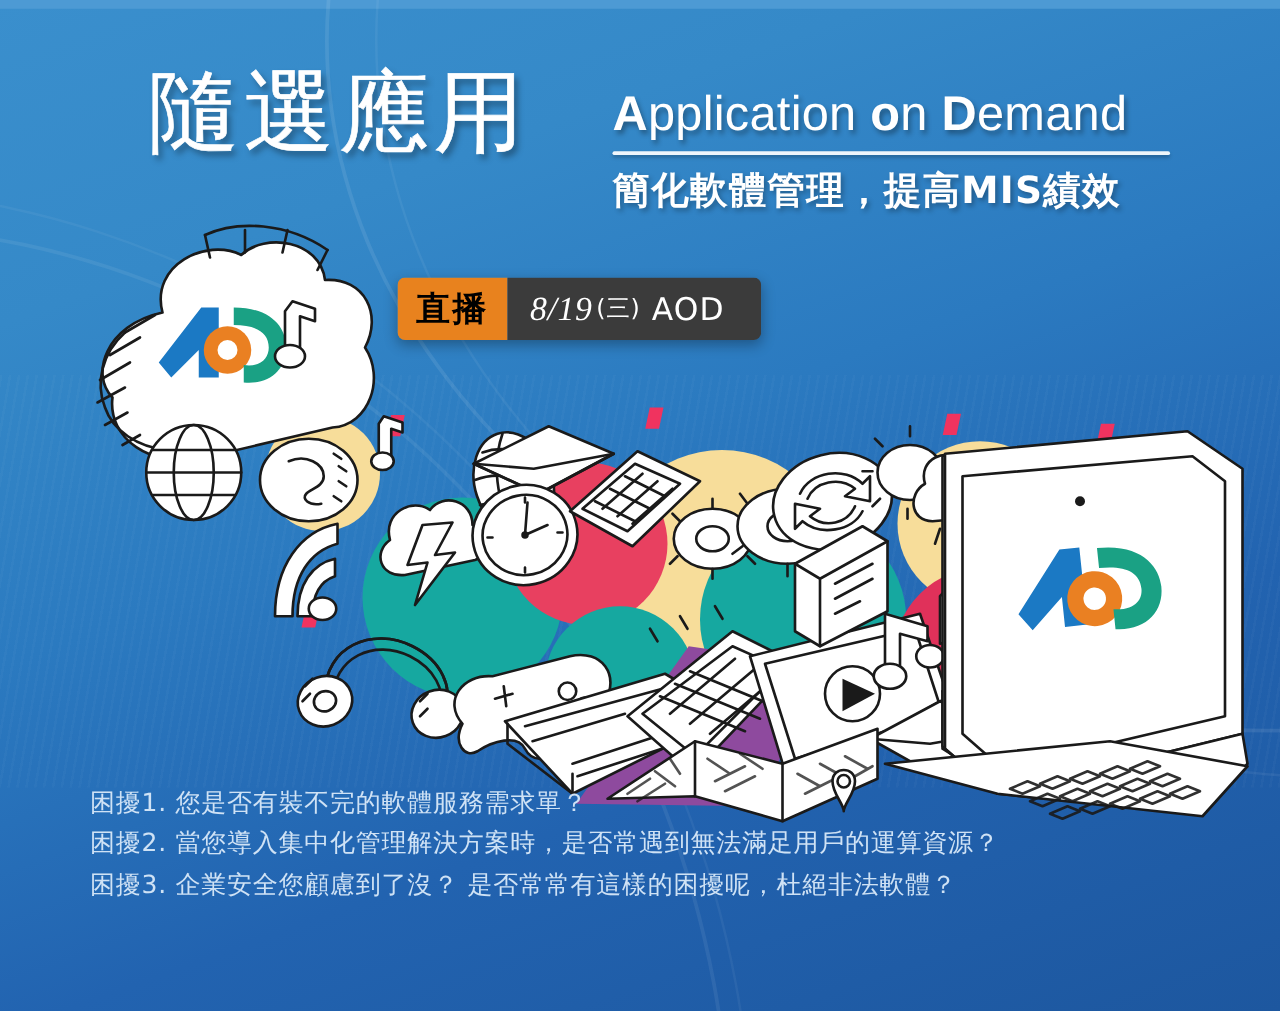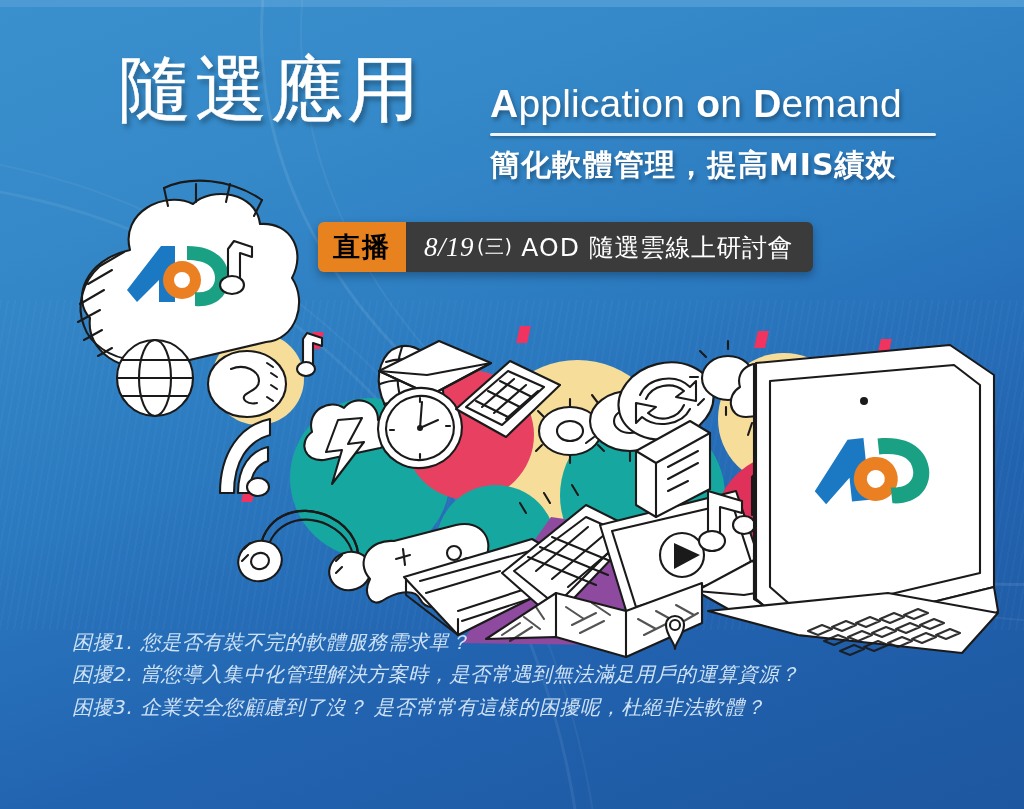--- a/index.html
+++ b/index.html
@@ -27,21 +27,21 @@
 
   
   .headline{position:absolute;left:104px;top:58px;width:830px;height:125px;}
   .cjk-title{
     position:absolute;left:15px;top:-4px;
     font-family:Liberation Serif, serif;
     font-size:72px;line-height:1;letter-spacing:4px;color:#ffffff;font-weight:400;
     text-shadow:3px 4px 5px rgba(0,0,0,.35);
     -webkit-text-stroke:0.5px #fff;
   }
-  .en-block{position:absolute;left:386px;top:26px;width:446px;}
+  .en-block{position:absolute;left:386px;top:14px;width:446px;}
   .en-title{
     font-size:39px;line-height:1;color:#fff;letter-spacing:.2px;white-space:nowrap;
     text-shadow:2px 3px 4px rgba(0,0,0,.33);font-weight:400;
   }
   .en-title b{font-weight:bold;}
   .rule{height:3px;background:rgba(255,255,255,.92);margin:10px 0 7px 0;border-radius:2px;
         box-shadow:0 2px 3px rgba(0,0,0,.25);}
   .sub-title{
     font-family:"DejaVu Sans","Liberation Sans",sans-serif;
     font-size:30px;line-height:1.1;color:#fff;font-weight:bold;white-space:nowrap;
@@ -71,21 +71,21 @@
   .copy{position:absolute;left:72px;top:612px;width:820px;}
   .copy-head{
     font-family:"DejaVu Sans","Liberation Sans",sans-serif;
     font-size:25px;font-weight:bold;font-style:italic;color:#fff;line-height:1.38;
     letter-spacing:1px;text-shadow:1px 2px 3px rgba(0,0,0,.25);
   }
   .copy-head .ul{text-decoration:underline;text-underline-offset:3px;}
   .probs{margin-top:14px;}
   .prob{
     font-family:"DejaVu Sans","Liberation Sans",sans-serif;
-    font-size:20px;font-style:italic;color:#cfe2f5;line-height:1.62;letter-spacing:.6px;
+    font-size:20px;color:#cfe2f5;line-height:1.62;letter-spacing:.6px;
     white-space:nowrap;
   }
 
   
   .art{position:absolute;left:0;top:185px;width:1024px;height:480px;}
   .blob{position:absolute;border-radius:50%;}
   .b-yellow{background:#f7dd9a;}
   .b-teal{background:#16a8a0;}
   .b-pink{background:#e84060;}
   .b-crimson{background:#e0315a;}
@@ -446,21 +446,20 @@
       <div class="sub-title">簡化軟體管理，提高MIS績效</div>
     </div>
   </div>
 
   <div class="livebar">
     <div class="live-badge">直播</div>
     <div class="live-text">
       <span class="live-date">8/19</span>
       <span class="live-day">(三)</span>
       <span class="live-aod">AOD</span>
-      <span>隨選雲線上研討會</span>
     </div>
   </div>
 
   <div class="copy">
     <div class="copy-head">
     </div>
     <div class="probs">
       <div class="prob">困擾1. 您是否有裝不完的軟體服務需求單？</div>
       <div class="prob">困擾2. 當您導入集中化管理解決方案時，是否常遇到無法滿足用戶的運算資源？</div>
       <div class="prob">困擾3. 企業安全您顧慮到了沒？ 是否常常有這樣的困擾呢，杜絕非法軟體？</div>

